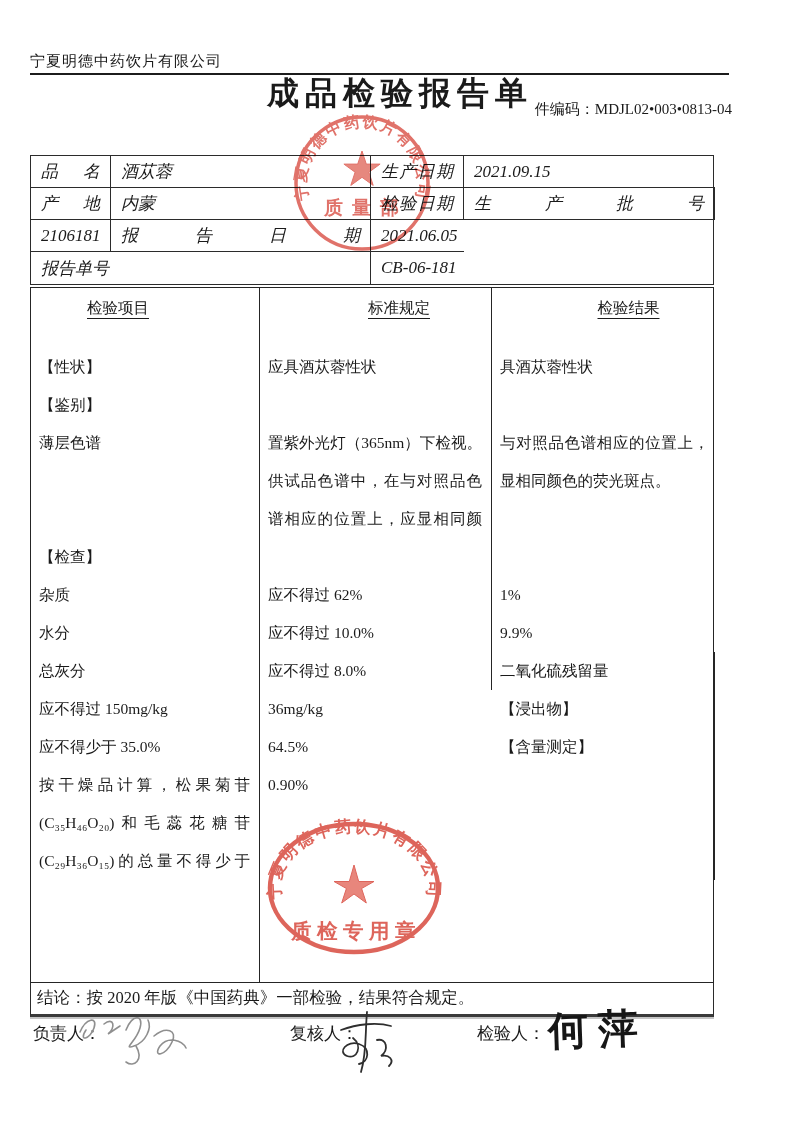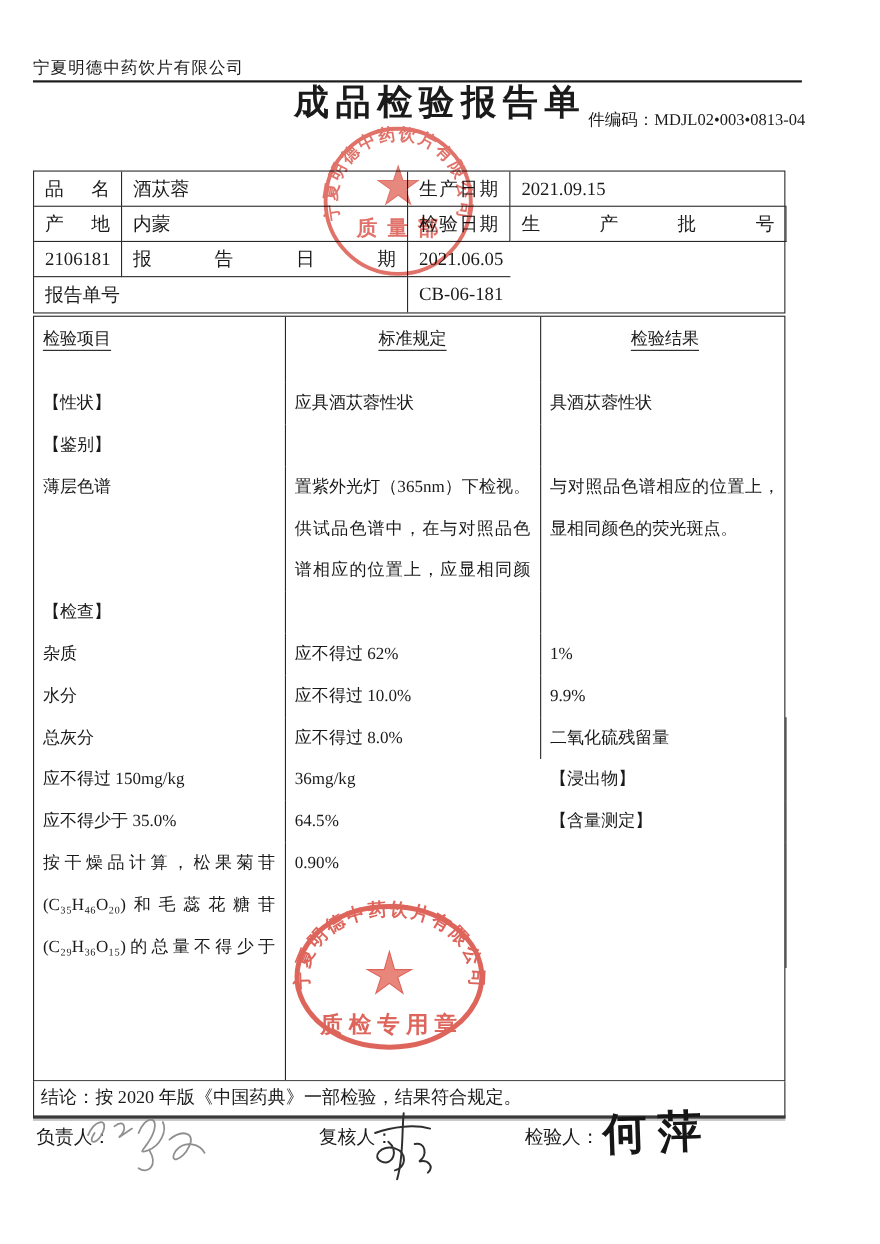--- a/index.html
+++ b/index.html
@@ -12,42 +12,42 @@
   
   .hdr-company { position:absolute; left:30px; top:52px; font-size:15px; letter-spacing:1px; }
   .hdr-code    { position:absolute; right:68px; top:52px; font-size:15px;margin-top:48px; }
   .hdr-rule    { position:absolute; left:30px; top:73px; width:699px; height:2px; background:#1c1c1c; }
   .doc-title   { position:absolute; left:0; top:72px; width:800px; text-align:center;
                  font-size:32px; font-weight:700; letter-spacing:6px; }
   
   .info-table {
     position:absolute; left:30px; top:155px; width:684px; height:130px;
     display:grid; grid-template-columns:80px 260px 93px 251px; grid-template-rows:repeat(4,1fr);
-    border:1.6px solid #2b2b2b; font-size:17px;
+    border:1.6px solid #2b2b2b; font-size:17px;font-style:italic;
   }
   .info-table > div { border-right:1.5px solid #2b2b2b; border-bottom:1.5px solid #2b2b2b;
                       display:flex; align-items:center; padding:0 10px; overflow:hidden; }
   .info-table > div.no-r { border-right:none; }
   .info-table > div.no-b { border-bottom:none; }
   .jlabel { display:block; width:100%; text-align:justify; text-align-last:justify; }
   .span2a { grid-column:1 / 3; }
   .span2b { grid-column:3 / 5; }
   
   .main-table {
     position:absolute; left:30px; top:287px; width:684px; height:696px;
     display:grid; grid-template-columns:229px 232px 223px;
     grid-template-rows:60px 38px 38px 114px 38px 38px 38px 38px 38px 38px 114px auto;
     border:1.6px solid #252525; font-size:15.5px; background:transparent;
   }
   .main-table > div { overflow:hidden; }
   .c1 { border-right:1.5px solid #252525; padding-left:8px;  line-height:38px; }
   .c2 { border-right:1.5px solid #252525; padding:0 9px 0 8px; line-height:38px; text-align:justify; }
   .c3 { padding:0 6px 0 8px; line-height:38px; text-align:justify; }
   .th { line-height:normal; padding-top:10px; }
-  .th span { text-decoration:underline; text-underline-offset:5px; }
+  .th span { text-decoration:underline; text-underline-offset:5px;margin-left:48px; }
   .th-c { text-align:center; }
   
   .conclusion-bar {
     position:absolute; left:30px; top:983px; width:684px; height:34px;
     border:1.6px solid #2b2b2b; border-top:none; border-bottom:3px solid #3a3a3a;
     box-shadow:0 2px 0 rgba(150,150,150,.55);
     font-size:16.5px; line-height:30px; padding-left:6px; background:#fff;
   }
   
   .sig-label { position:absolute; font-size:17px; top:1022px; }

